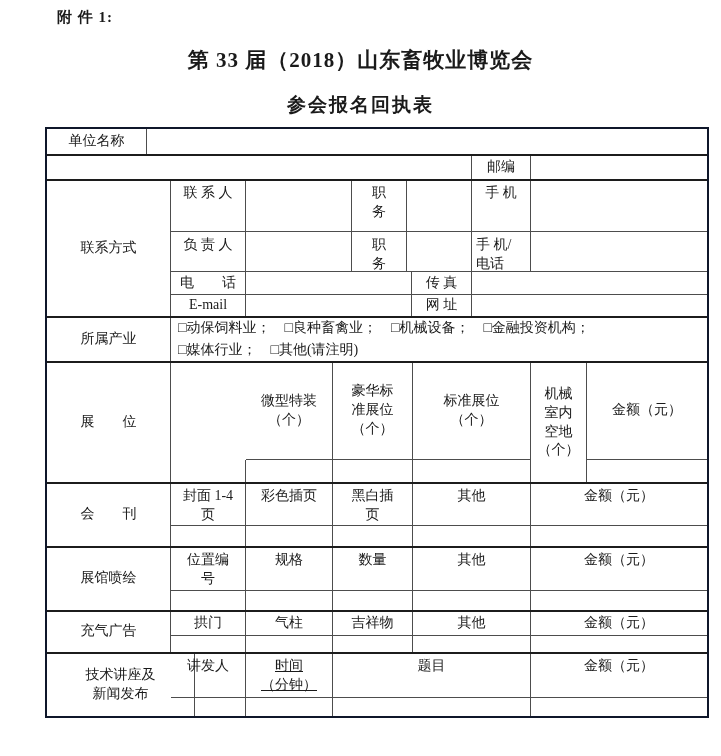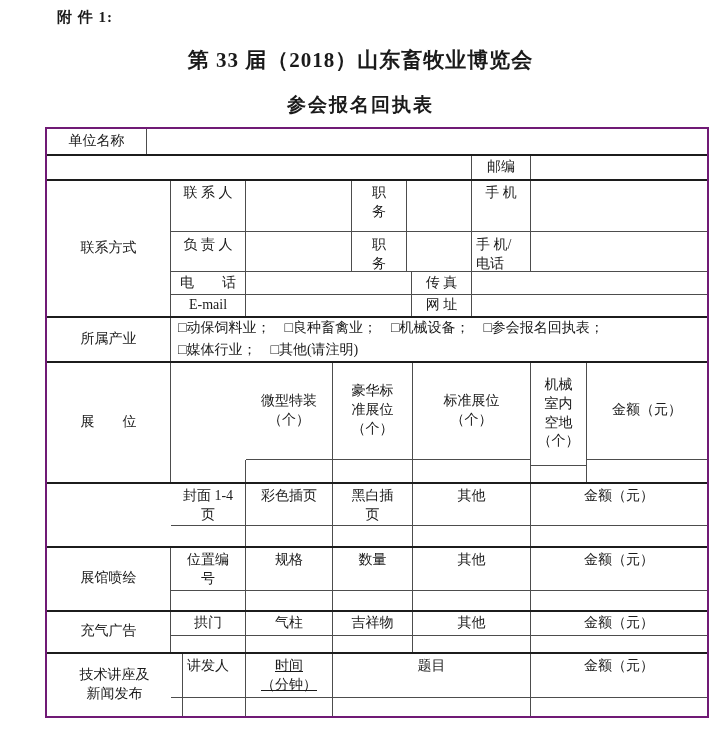--- a/index.html
+++ b/index.html
@@ -4,21 +4,21 @@
 <style>
   html,body{margin:0;padding:0;background:#ffffff;}
   #page{position:relative;width:721px;height:756px;background:#ffffff;
         font-family:"Liberation Serif","DejaVu Serif",serif;color:#1a1a1a;}
   .attach{position:absolute;left:57px;top:8px;font-size:15px;font-weight:bold;letter-spacing:1px;}
   .title{position:absolute;left:0;top:46px;width:721px;text-align:center;
          font-size:21px;font-weight:bold;letter-spacing:1px;}
   .subtitle{position:absolute;left:0;top:92px;width:721px;text-align:center;
             font-size:19px;font-weight:bold;letter-spacing:2px;}
   #tbl{position:absolute;left:45px;top:127px;width:660px;height:587px;
-       border:2px solid #701a75;box-sizing:content-box;}
+       border:2px solid #0f172a;box-sizing:content-box;}
   .cell{position:absolute;box-sizing:border-box;
         border-right:1px solid #4d4d4d;border-bottom:1px solid #4d4d4d;
         font-size:14px;line-height:1.35;white-space:pre-line;
         display:flex;align-items:center;justify-content:center;text-align:center;
         overflow:hidden;}
   .cell.topal{align-items:flex-start;padding-top:4px;}
   .cell.leftal{justify-content:flex-start;text-align:left;padding-left:4px;}
   .cell.noR{border-right:none;}
   .cell.noB{border-bottom:none;}
   .hline{position:absolute;left:0;width:660px;height:2px;background:#1c1c1c;z-index:5;}
@@ -73,49 +73,50 @@
     <div class="cell" style="left:365px;top:166px;width:60px;height:22px;">网 址</div>
     <div class="cell noR" style="left:425px;top:166px;width:235px;height:22px;"></div>
 
     <div class="cell" style="left:0;top:188px;width:124px;height:45px;">所属产业</div>
     <div class="cell noR leftal" style="left:124px;top:188px;width:536px;height:45px;">
       <div class="indwrap">
         <div class="optrow">
           <span class="opt">□动保饲料业；</span>
           <span class="opt">□良种畜禽业；</span>
           <span class="opt">□机械设备；</span>
-          <span class="opt">□参会报名回执表；</span>
+          <span class="opt">□金融投资机构；</span>
         </div>
         <div class="optrow">
           <span class="opt">□媒体行业；</span>
           <span class="opt">□其他(请注明)</span>
         </div>
       </div>
     </div>
 
     <div class="cell" style="left:0;top:233px;width:124px;height:121px;">展　　位</div>
     <div class="cell" style="left:199px;top:233px;width:87px;height:98px;">微型特装
 （个）</div>
     <div class="cell" style="left:286px;top:233px;width:80px;height:98px;">豪华标
 准展位
 （个）</div>
     <div class="cell" style="left:366px;top:233px;width:118px;height:98px;">标准展位
 （个）</div>
-    <div class="cell" style="left:484px;top:233px;width:56px;height:104px;">机械
+    <div class="cell" style="left:484px;top:233px;width:56px;height:122px;">机械
 室内
 空地
 （个）</div>
     <div class="cell noR" style="left:540px;top:233px;width:120px;height:98px;">金额（元）</div>
     <div class="cell" style="left:124px;top:331px;width:75px;height:23px;"></div>
     <div class="cell" style="left:199px;top:331px;width:87px;height:23px;"></div>
     <div class="cell" style="left:286px;top:331px;width:80px;height:23px;"></div>
     <div class="cell" style="left:366px;top:331px;width:118px;height:23px;"></div>
     <div class="cell" style="left:484px;top:331px;width:56px;height:23px;"></div>
     <div class="cell noR" style="left:540px;top:331px;width:120px;height:23px;"></div>
 
+    <div class="cell" style="left:0;top:354px;width:124px;height:64px;">会　　刊</div>
     <div class="cell topal" style="left:124px;top:354px;width:75px;height:43px;">封面 1-4
 页</div>
     <div class="cell topal" style="left:199px;top:354px;width:87px;height:43px;">彩色插页</div>
     <div class="cell topal" style="left:286px;top:354px;width:80px;height:43px;">黑白插
 页</div>
     <div class="cell topal" style="left:366px;top:354px;width:118px;height:43px;">其他</div>
     <div class="cell noR topal" style="left:484px;top:354px;width:176px;height:43px;">金额（元）</div>
     <div class="cell" style="left:124px;top:397px;width:75px;height:21px;"></div>
     <div class="cell" style="left:199px;top:397px;width:87px;height:21px;"></div>
     <div class="cell" style="left:286px;top:397px;width:80px;height:21px;"></div>
@@ -140,21 +141,21 @@
     <div class="cell" style="left:199px;top:482px;width:87px;height:25px;">气柱</div>
     <div class="cell" style="left:286px;top:482px;width:80px;height:25px;">吉祥物</div>
     <div class="cell" style="left:366px;top:482px;width:118px;height:25px;">其他</div>
     <div class="cell noR" style="left:484px;top:482px;width:176px;height:25px;">金额（元）</div>
     <div class="cell" style="left:124px;top:507px;width:75px;height:17px;"></div>
     <div class="cell" style="left:199px;top:507px;width:87px;height:17px;"></div>
     <div class="cell" style="left:286px;top:507px;width:80px;height:17px;"></div>
     <div class="cell" style="left:366px;top:507px;width:118px;height:17px;"></div>
     <div class="cell noR" style="left:484px;top:507px;width:176px;height:17px;"></div>
 
-    <div class="cell" style="left:0;top:524px;width:136px;height:63px;border-bottom:none;">技术讲座及
+    <div class="cell" style="left:0;top:524px;width:148px;height:63px;border-bottom:none;">技术讲座及
 新闻发布</div>
     <div class="cell topal" style="left:124px;top:524px;width:75px;height:45px;">讲发人</div>
     <div class="cell topal" style="left:199px;top:524px;width:87px;height:45px;text-decoration:underline;">时间
 （分钟）</div>
     <div class="cell topal" style="left:286px;top:524px;width:198px;height:45px;">题目</div>
     <div class="cell noR topal" style="left:484px;top:524px;width:176px;height:45px;">金额（元）</div>
     <div class="cell noB" style="left:124px;top:569px;width:75px;height:18px;"></div>
     <div class="cell noB" style="left:199px;top:569px;width:87px;height:18px;"></div>
     <div class="cell noB" style="left:286px;top:569px;width:198px;height:18px;"></div>
     <div class="cell noR noB" style="left:484px;top:569px;width:176px;height:18px;"></div>

